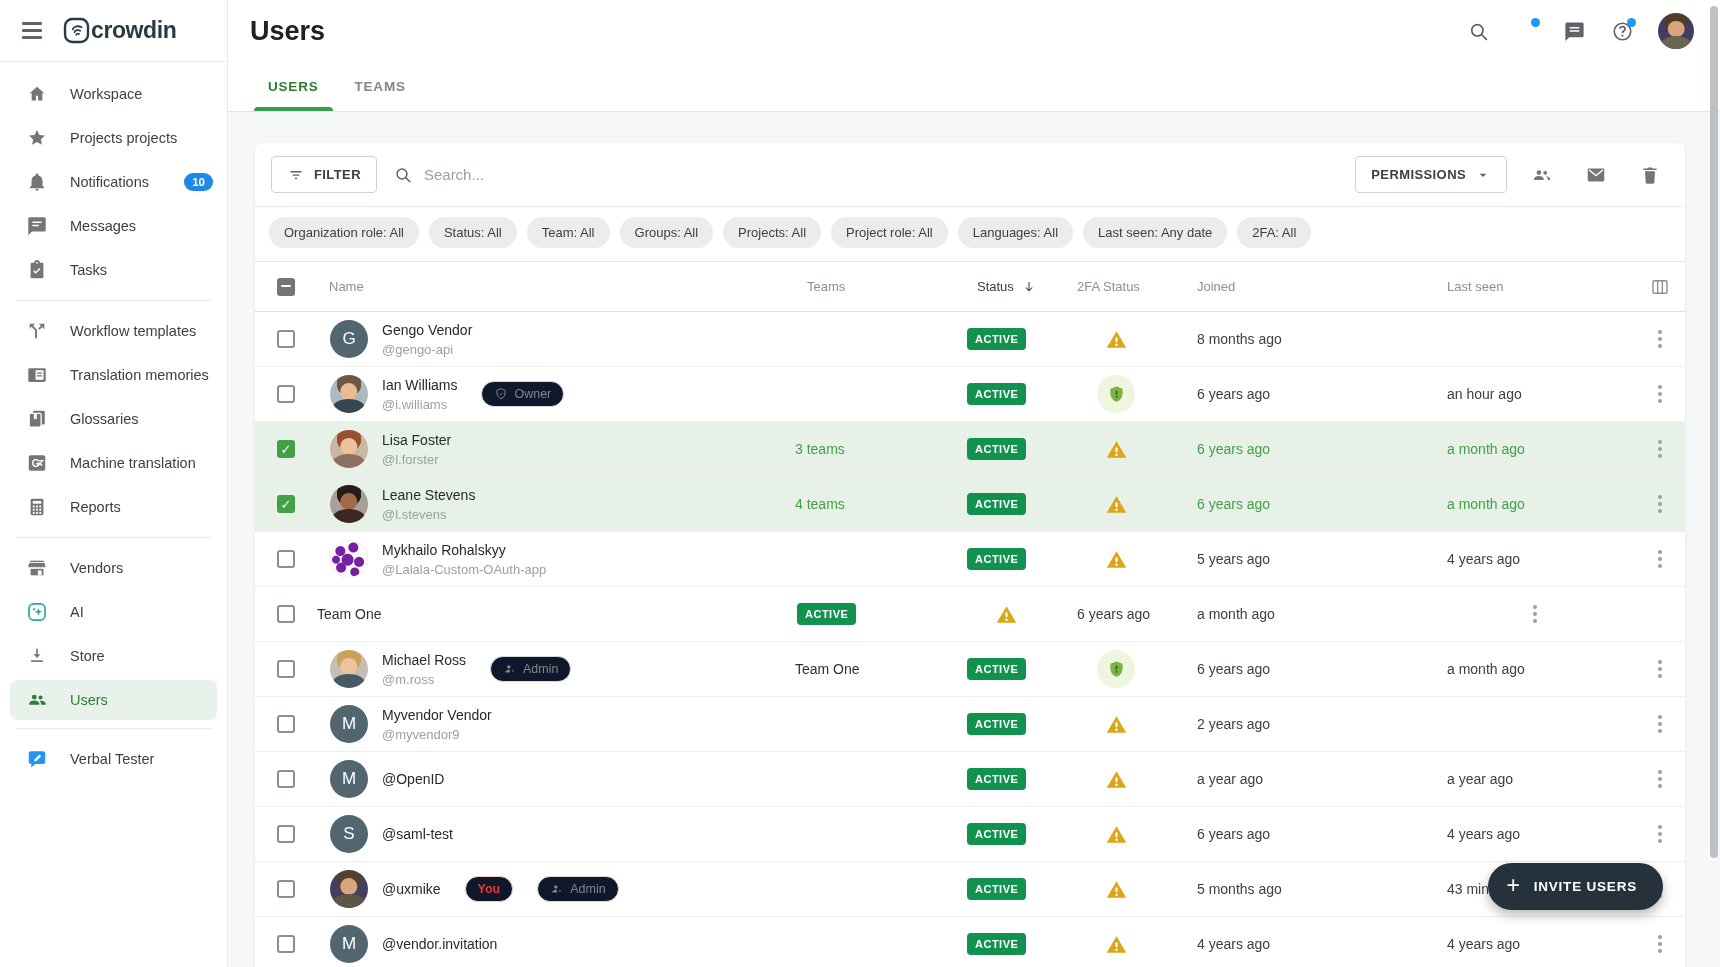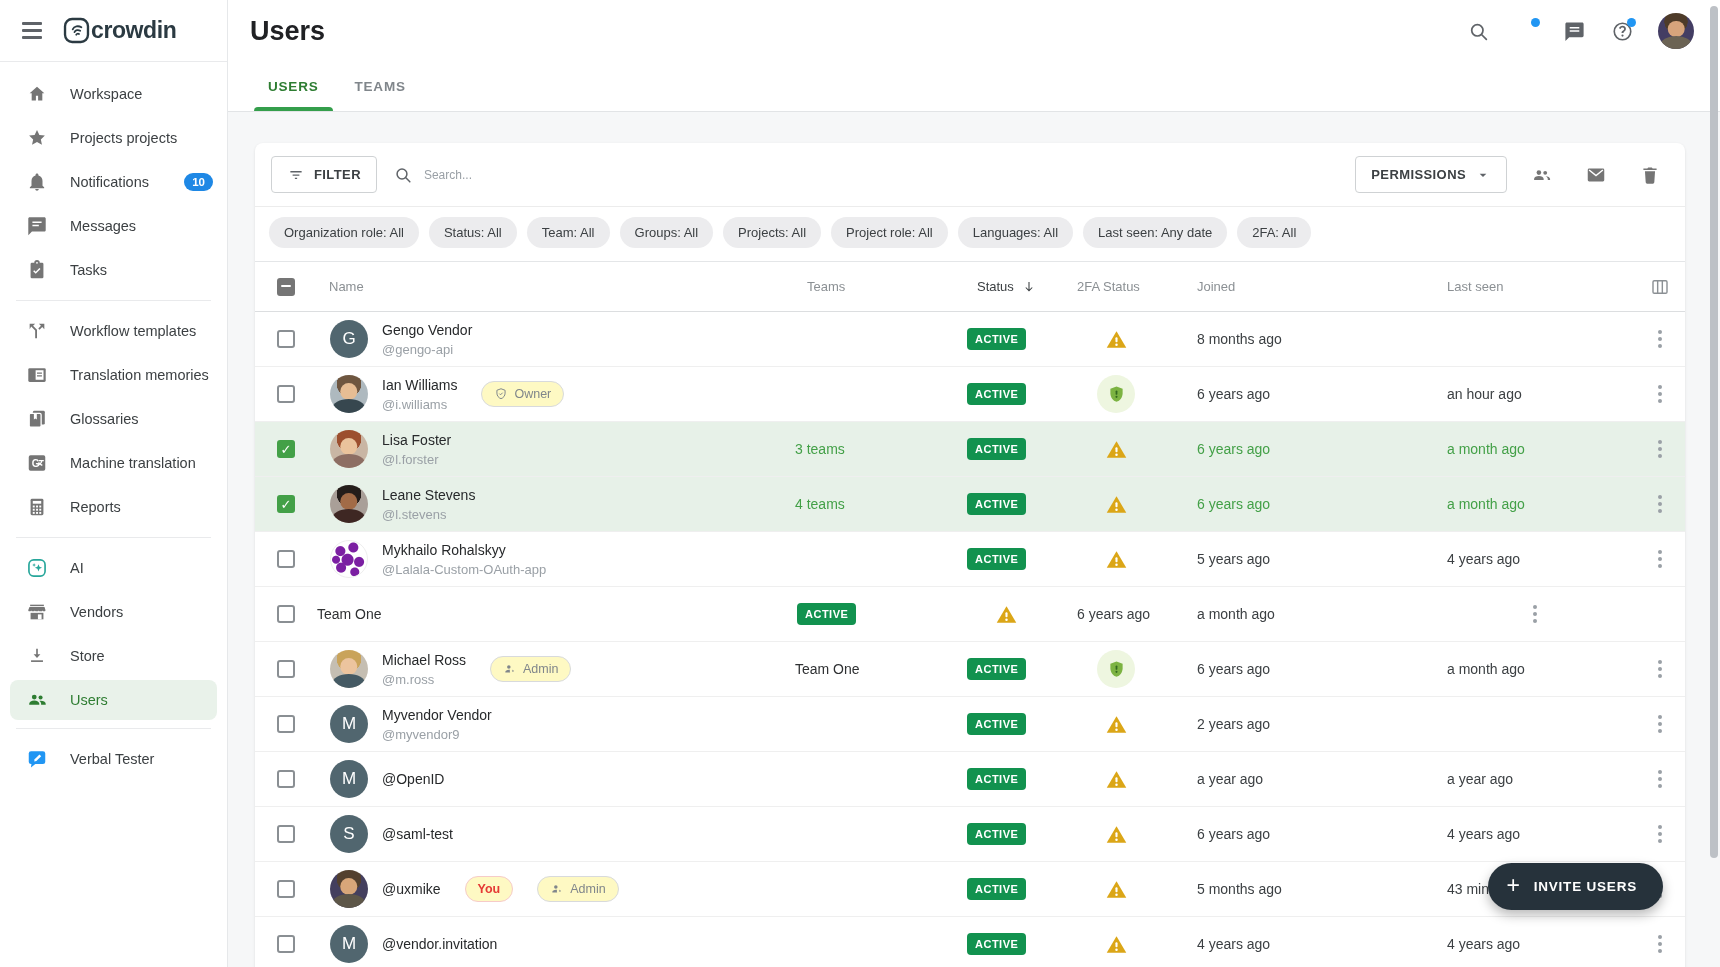--- a/index.html
+++ b/index.html
@@ -69,21 +69,21 @@
 
 
 .content{padding:31px 35px 0 27px}
 .card{background:#fff;border-radius:8px 8px 0 0;box-shadow:0 1px 3px rgba(0,0,0,.1);min-height:824px}
 .toolbar{height:64px;display:flex;align-items:center;padding:0 16px;gap:16px;border-bottom:1px solid #ececec}
 .btn{display:inline-flex;align-items:center;gap:9px;height:37px;padding:0 15px;border:1px solid #cfd2d4;border-radius:4px;background:#fff;font-size:13px;font-weight:700;letter-spacing:.4px;color:#3c4043;cursor:pointer;font-family:inherit}
 .btn .icn{width:18px;height:18px;color:#5f6368}
 .btn .caret{width:16px;height:16px}
 .search{display:flex;align-items:center;gap:11px;flex:1}
 .search .icn{width:20px;height:20px;color:#5f6368}
-.search input{border:0;outline:0;font-size:12px;color:#202124;width:420px;background:transparent;font-family:inherit}
+.search input{border:0;outline:0;font-size:15px;color:#202124;width:420px;background:transparent;font-family:inherit}
 .search input::placeholder{color:#9aa0a6}
 .iconbtn{width:38px;height:38px;display:flex;align-items:center;justify-content:center;border:0;background:none;color:#757575;cursor:pointer}
 .iconbtn .icn{width:22px;height:22px}
 .chiprow{display:flex;flex-wrap:wrap;gap:10px;padding:10px 14px 13px;border-bottom:1px solid #e4e6e8}
 .chip{background:#ececee;border-radius:17px;padding:8px 15px;font-size:13px;color:#3c4043;cursor:pointer;white-space:nowrap}
 
 
 .grid{display:grid;grid-template-columns:62px minmax(0,1fr) 170px 100px 120px 250px 200px 50px;align-items:center}
 .thead{height:50px;color:#8b9094;font-size:13px;border-bottom:1px solid #dcdee0}
 .th{padding-left:12px}
@@ -95,21 +95,21 @@
 .trow.selected{background:#e7f1e8}
 .c-check{display:flex;justify-content:center}
 .cb{width:18px;height:18px;border:2px solid #8a8f93;border-radius:3px;background:#fff;cursor:pointer;flex:none}
 .cb.checked{background:#43a047;border-color:#43a047;color:#fff;display:flex;align-items:center;justify-content:center;font-size:13px;font-weight:700}
 .cb.indet{background:#757575;border-color:#757575;position:relative}
 .cb.indet::after{content:"";position:absolute;left:2px;right:2px;top:5px;height:2.6px;background:#fff;border-radius:1px}
 .c-name{display:flex;align-items:center;gap:14px;padding-left:13px}
 .row-av{width:38px;height:38px}
 .uname{font-size:14px;font-weight:400;color:#27292b;line-height:1.3;cursor:pointer}
 .usub{font-size:13px;color:#9aa0a6;margin-top:2px}
-.namechip{display:inline-flex;align-items:center;gap:6px;border:1px solid #d8dadc;border-radius:15px;padding:5px 12px;font-size:12.5px;color:#80868b;margin-left:10px;background:#fef9c3;white-space:nowrap}
+.namechip{display:inline-flex;align-items:center;gap:6px;border:1px solid #d8dadc;border-radius:15px;padding:5px 12px;font-size:12.5px;color:#80868b;margin-left:10px;background:#0f172a;white-space:nowrap}
 .namechip .icn{width:14px;height:14px;color:#80868b}
 .namechip.you{color:#e53935;border-color:#f6cbc8;font-weight:600}
 .teamlink{font-size:14px;color:#2f3133;cursor:pointer}
 .trow.selected .teamlink{color:#43a047}
 .c-status{padding-left:2px}
 .badge-active{display:inline-block;background:#12924f;color:#fff;font-size:11px;font-weight:700;letter-spacing:.5px;padding:5px 8px;border-radius:4px}
 .c-2fa{display:flex;justify-content:center;padding-right:18px}
 .warnicn{width:23px;height:23px;display:block}
 .warnicn svg{width:100%;height:100%;display:block}
 .halo{width:38px;height:38px;border-radius:50%;background:#eef6e0;display:flex;align-items:center;justify-content:center}
@@ -250,39 +250,39 @@
                 <rect x="7.4" y="17.4" width="2.1" height="2.1"></rect>
                 <rect x="11" y="17.4" width="2.1" height="2.1"></rect>
                 <rect x="14.5" y="17.4" width="2.1" height="2.1"></rect>
               </g>
             </svg>
           </span>
           <span class="lbl">Reports</span>
         </div>
         <div class="side-div"></div>
         <div class="side-item">
-          <span class="icn ai">
-            <svg viewBox="0 0 24 24" fill="currentColor">
-              <rect x="3.2" y="3.2" width="17.6" height="17.6" rx="5.2" fill="none" stroke="currentColor" stroke-width="1.8"></rect>
-              <path d="m13.6 7.9 1.1 2.8 2.8 1.1-2.8 1.1-1.1 2.8-1.1-2.8-2.8-1.1 2.8-1.1z"></path>
-              <path d="m8.8 6.6.6 1.5 1.5.6-1.5.6-.6 1.5-.6-1.5-1.5-.6 1.5-.6z"></path>
-            </svg>
-          </span>
-          <span class="lbl">AI</span>
-        </div>
-        <div class="side-item">
           <span class="icn">
             <svg viewBox="0 0 24 24" fill="currentColor">
               <path d="M4.5 4h15v1.6h-15z"></path>
               <path d="M3.8 6.6h16.4l1 3.1c.2.8-.4 1.6-1.2 1.6h-.4c-.7 0-1.3-.4-1.5-1-.2.6-.8 1-1.5 1h-1.2c-.7 0-1.3-.4-1.5-1-.2.6-.8 1-1.5 1h-1.2c-.7 0-1.3-.4-1.5-1-.2.6-.8 1-1.5 1H7.1c-.7 0-1.3-.4-1.5-1-.2.6-.8 1-1.5 1h-.4c-.8 0-1.4-.8-1.2-1.6z"></path>
               <path d="M5 12.9h14V20H5z"></path>
               <rect fill="#fff" x="13" y="14.6" width="4" height="5.4"></rect>
             </svg>
           </span>
           <span class="lbl">Vendors</span>
+        </div>
+        <div class="side-item">
+          <span class="icn ai">
+            <svg viewBox="0 0 24 24" fill="currentColor">
+              <rect x="3.2" y="3.2" width="17.6" height="17.6" rx="5.2" fill="none" stroke="currentColor" stroke-width="1.8"></rect>
+              <path d="m13.6 7.9 1.1 2.8 2.8 1.1-2.8 1.1-1.1 2.8-1.1-2.8-2.8-1.1 2.8-1.1z"></path>
+              <path d="m8.8 6.6.6 1.5 1.5.6-1.5.6-.6 1.5-.6-1.5-1.5-.6 1.5-.6z"></path>
+            </svg>
+          </span>
+          <span class="lbl">AI</span>
         </div>
         <div class="side-item">
           <span class="icn">
             <svg viewBox="0 0 24 24" fill="currentColor">
               <path d="M12.9 4h-1.8v6.2H8.3l3.7 4 3.7-4h-2.8z"></path>
               <path d="M5.5 16.7h13v1.8h-13z"></path>
             </svg>
           </span>
           <span class="lbl">Store</span>
         </div>

